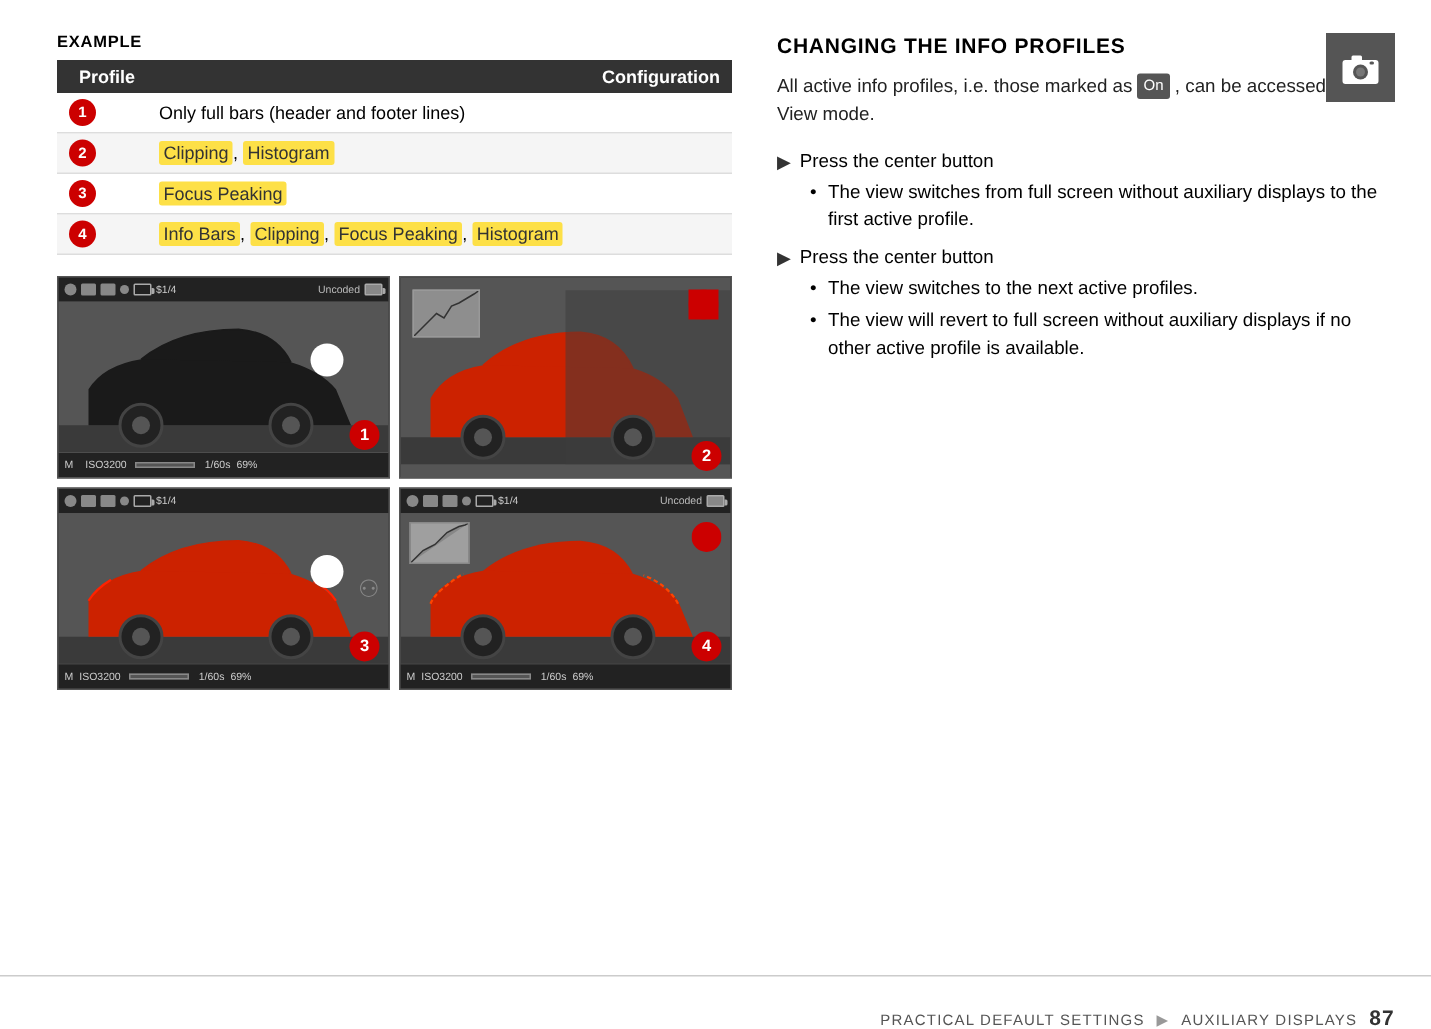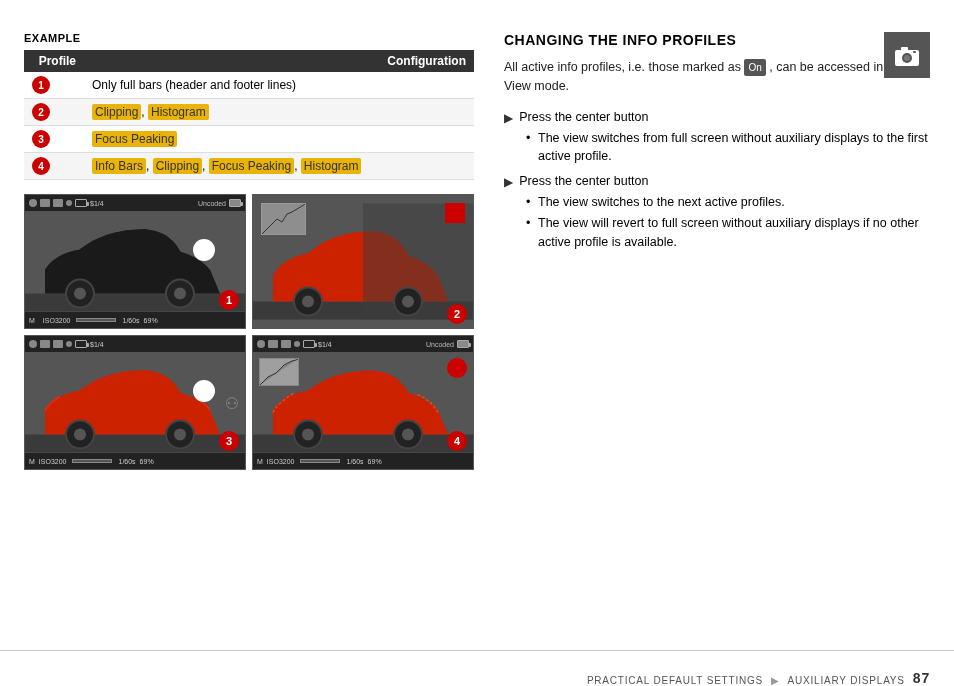--- a/index.html
+++ b/index.html
@@ -16,21 +16,22 @@
     .page {
       width: 954px;
       height: 686px;
       display: flex;
       flex-direction: column;
     }
 
     .content-area {
       display: flex;
       flex: 1;
-      padding: 32px 24px 40px 24px;
+      padding: 22px 24px 40px 24px;
+      margin-left: 14px;
     }
 
     .left-column {
       width: 470px;
       padding-right: 20px;
     }
 
     .right-column {
       flex: 1;
       padding-left: 10px;
@@ -105,21 +106,21 @@
       width: 18px;
       height: 18px;
       background: #cc0000;
       color: white;
       border-radius: 50%;
       font-size: 10px;
       font-weight: bold;
     }
 
     .highlighted-text {
-      background: #eab308;
+      background: #fde047;
       padding: 1px 3px;
       border-radius: 2px;
       color: #333;
     }
 
     
     .viewfinder-grid {
       display: grid;
       grid-template-columns: 1fr 1fr;
       gap: 6px;

